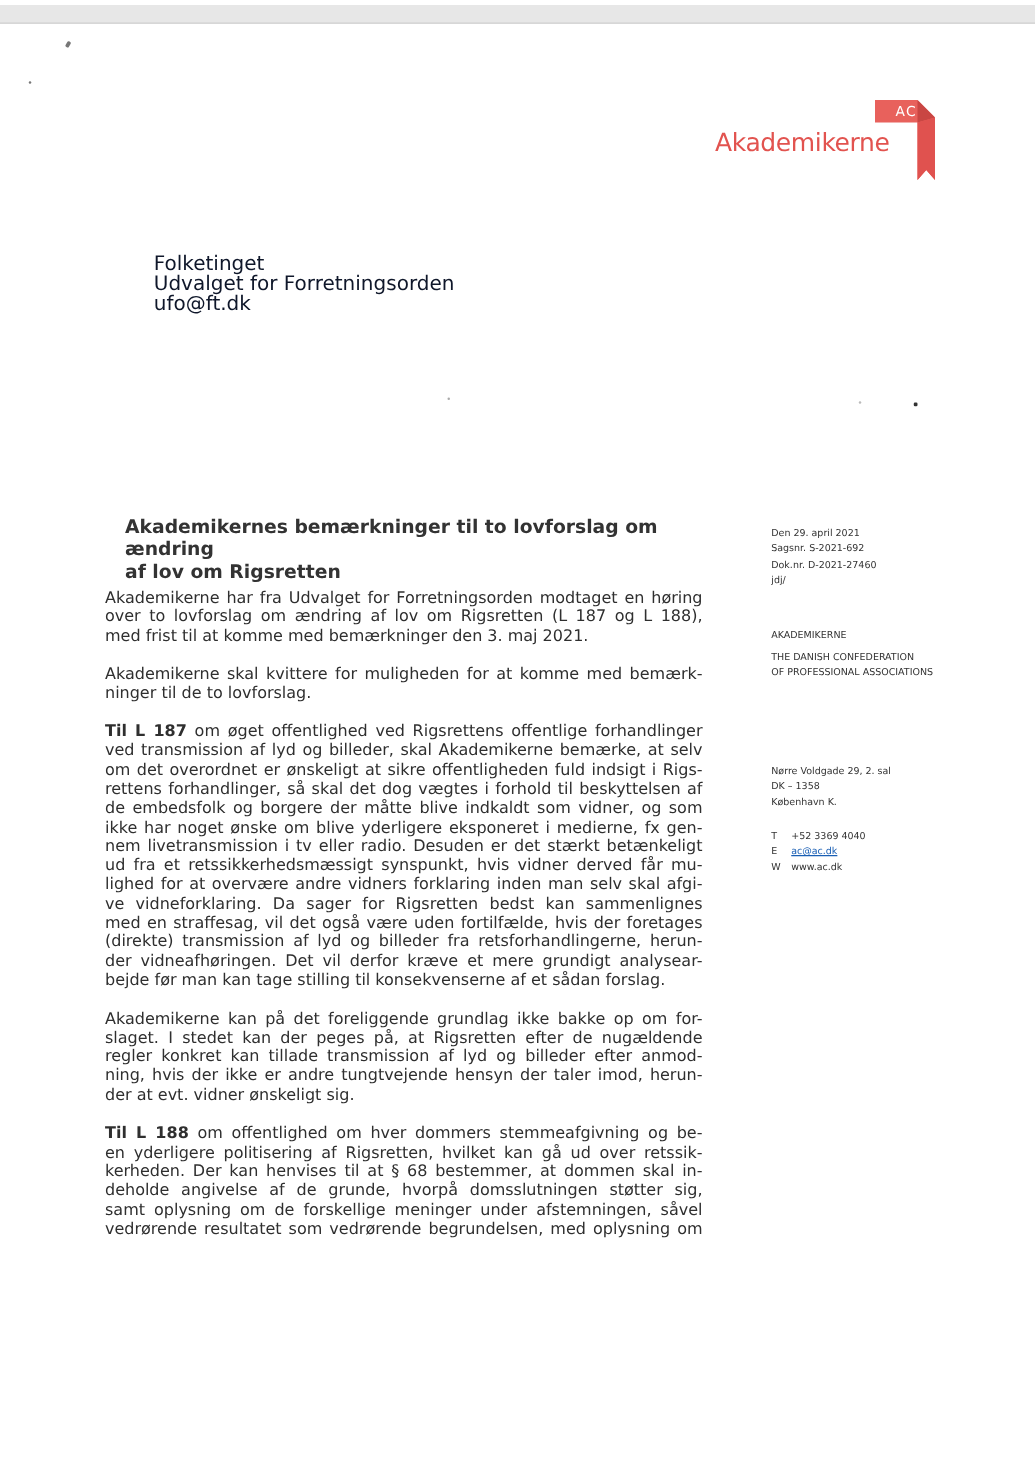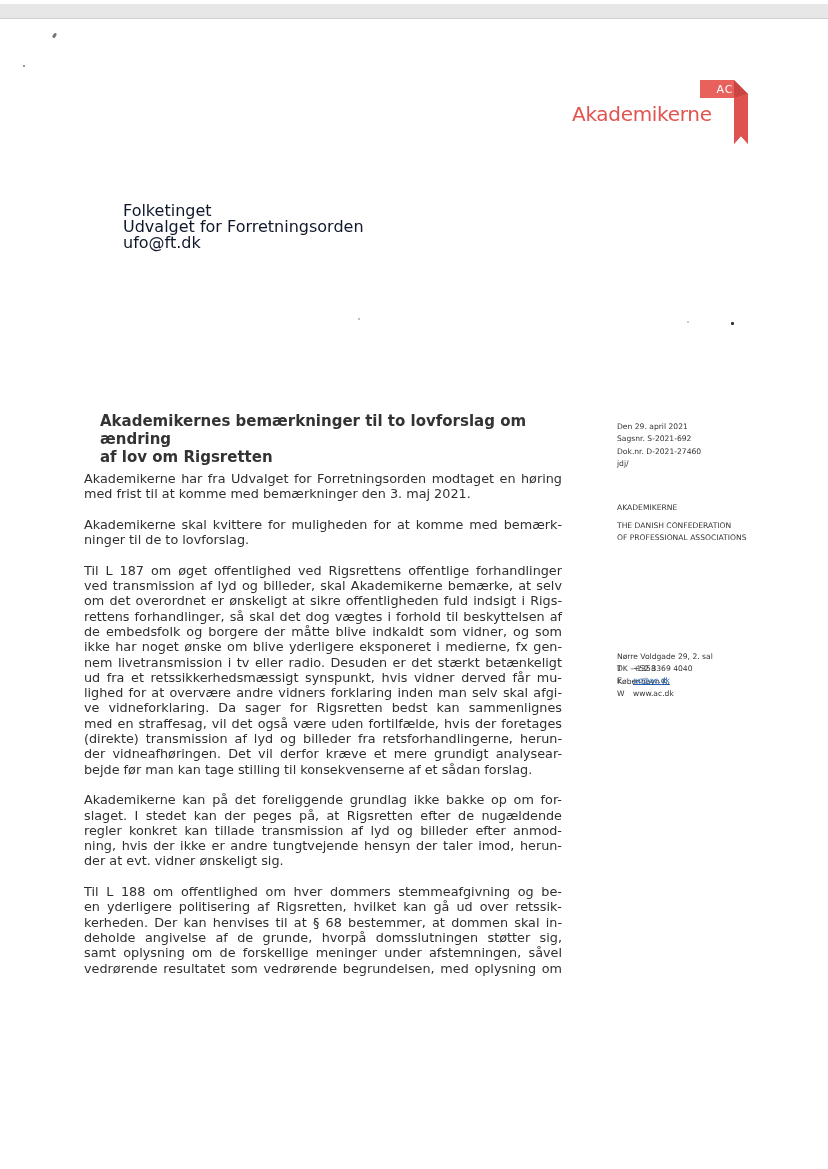--- a/index.html
+++ b/index.html
@@ -41,21 +41,21 @@
   }
 
   
   .body {
     position: absolute; left: 84px; top: 471px; width: 478px;
     font-size: 12.8px; line-height: 15.3px; color: #2f2f2f;
   }
   .body p { margin: 0 0 15.3px 0; text-align: justify; }
   .body p .line { display: block; text-align: justify; text-align-last: justify; white-space: nowrap; }
   .body p .line.last { text-align-last: left; }
-  .body b { font-weight: normal; }
+  .body b { font-weight: bold; }
 
   
   .side { position: absolute; left: 617px; font-size: 7.6px; line-height: 12.4px; color: #333; white-space: nowrap; }
   .side .row { display: flex; }
   .side .k { width: 16px; }
   .side a { color: #1a5fb4; text-decoration: underline; }
 </style>
 </head>
 <body>
 
@@ -96,21 +96,21 @@
 
 <div class="side" style="top:502px;">
   <div>AKADEMIKERNE</div>
 </div>
 
 <div class="side" style="top:520px;">
   <div>THE DANISH CONFEDERATION</div>
   <div>OF PROFESSIONAL ASSOCIATIONS</div>
 </div>
 
-<div class="side" style="top:611px;margin-top:40px;">
+<div class="side" style="top:611px;">
   <div>Nørre Voldgade 29, 2. sal</div>
   <div>DK – 1358</div>
   <div>København K.</div>
 </div>
 
 <div class="side" style="top:663px;">
   <div class="row">
     <span class="k">T</span>
     <span>+52 3369 4040</span>
   </div>
@@ -120,20 +120,21 @@
   </div>
   <div class="row">
     <span class="k">W</span>
     <span>www.ac.dk</span>
   </div>
 </div>
 
 <div class="body">
   <p>
     <span class="line">Akademikerne har fra Udvalget for Forretningsorden modtaget en høring</span>
+    <span class="line">over to lovforslag om ændring af lov om Rigsretten (L 187 og L 188),</span>
     <span class="line last">med frist til at komme med bemærkninger den 3. maj 2021.</span>
   </p>
   <p>
     <span class="line">Akademikerne skal kvittere for muligheden for at komme med bemærk-</span>
     <span class="line last">ninger til de to lovforslag.</span>
   </p>
   <p>
     <span class="line"><b>Til L 187</b><span> om øget offentlighed ved Rigsrettens offentlige forhandlinger</span></span>
     <span class="line">ved transmission af lyd og billeder, skal Akademikerne bemærke, at selv</span>
     <span class="line">om det overordnet er ønskeligt at sikre offentligheden fuld indsigt i Rigs-</span>

